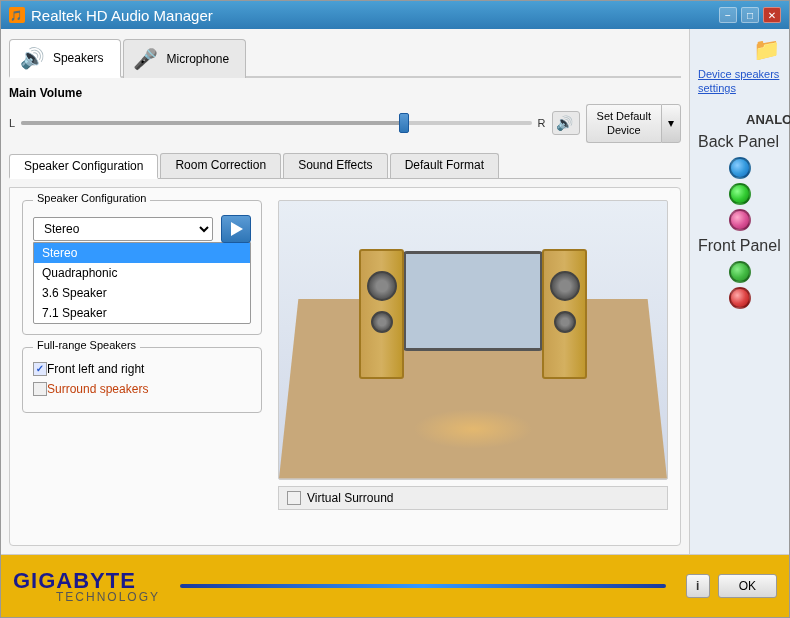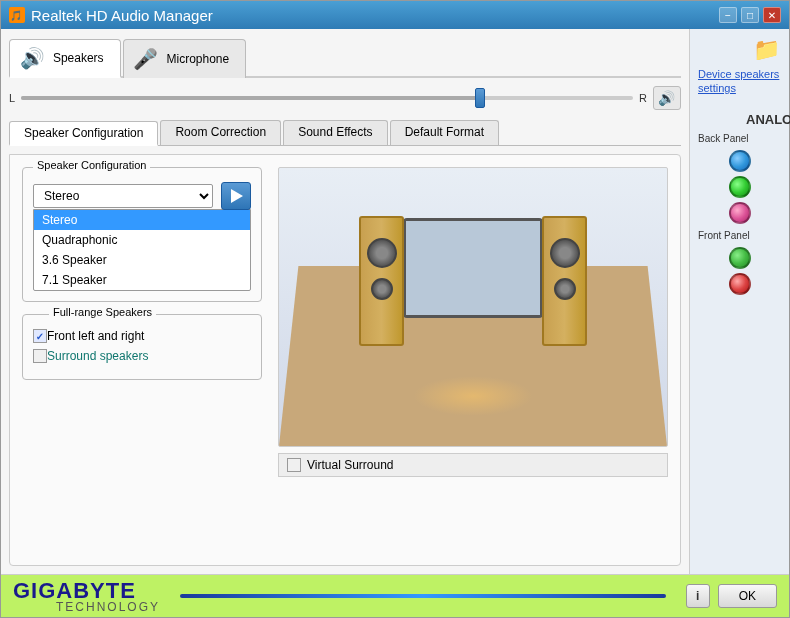--- a/index.html
+++ b/index.html
@@ -272,21 +272,21 @@
     }
     .fullrange-group {
       border: 1px solid #bbb;
       border-radius: 4px;
       padding: 10px;
       position: relative;
     }
     .fullrange-label {
       position: absolute;
       top: -9px;
-      left: 26px;
+      left: 10px;
       background: #fafafa;
       padding: 0 4px;
       font-size: 11px;
     }
     .checkbox-row {
       display: flex;
       align-items: center;
       margin-top: 4px;
       margin-bottom: 6px;
     }
@@ -299,21 +299,21 @@
       flex-shrink: 0;
     }
     .checkbox-item.checked::after {
       content: '✓';
       font-size: 10px;
       color: #2255cc;
       font-weight: bold;
     }
     .checkbox-item.unchecked { background: #f0f0f0; }
     .checkbox-label { font-size: 12px; }
-    .checkbox-label.disabled { color: #0f766e; }
+    .checkbox-label.disabled { color: #c2410c; }
     .right-panel {
       flex: 1;
     }
     .speaker-viz {
       width: 100%;
       height: 280px;
       position: relative;
       background: linear-gradient(to bottom, #e8eef5 0%, #d0d8e8 100%);
       border: 1px solid #ccc;
       overflow: hidden;
@@ -405,23 +405,23 @@
     .virtual-surround-row {
       display: flex;
       align-items: center;
       gap: 6px;
       margin-top: 6px;
       padding: 4px 8px;
       background: #eee;
       border: 1px solid #ccc;
     }
     .footer {
-      background: #bef264;
+      background: #eab308;
       border-top: 1px solid #ccc;
-      padding: 3px 12px;
+      padding: 13px 12px;
       display: flex;
       align-items: center;
       justify-content: space-between;
       flex-shrink: 0;
     }
     .gigabyte-logo {
       display: flex;
       flex-direction: column;
     }
     .gigabyte-text {
@@ -481,21 +481,21 @@
       margin-top: 4px;
     }
     .analog-title {
       font-weight: bold;
       font-size: 13px;
       color: #333;
       margin-bottom: 4px;
       margin-left: 48px;
     }
     .panel-label {
-      font-size: 10px;
+      font-size: 16px;
       color: #333;
       margin-top: 6px;
       margin-bottom: 6px;
     }
     .port-dot {
       width: 22px; height: 22px;
       border-radius: 50%;
       border: 2px solid rgba(0,0,0,0.3);
       margin: 4px auto;
       cursor: pointer;
@@ -543,31 +543,36 @@
         </div>
         <div class="device-tab">
           <div class="mic-tab-content">
             <div class="device-tab-icon mic-icon">🎤</div>
           </div>
           <span class="device-tab-label">Microphone</span>
         </div>
       </div>
 
       <div class="volume-section">
+        <div class="volume-label">Main Volume</div>
         <div class="volume-row">
           <span class="vol-l">L</span>
           <div class="volume-slider-container">
             <div class="volume-track">
               <div class="volume-fill"></div>
               <div class="volume-thumb"></div>
             </div>
           </div>
           <span class="vol-r">R</span>
           <div class="mute-btn">
             <span>🔊</span>
+          </div>
+          <div class="set-default-btn">
+            <div class="set-default-main">Set Default<br>Device</div>
+            <div class="set-default-arrow">▾</div>
           </div>
         </div>
       </div>
 
       <div class="sub-tabs">
         <div class="sub-tab active">
           <span>Speaker Configuration</span>
         </div>
         <div class="sub-tab">
           <span>Room Correction</span>

